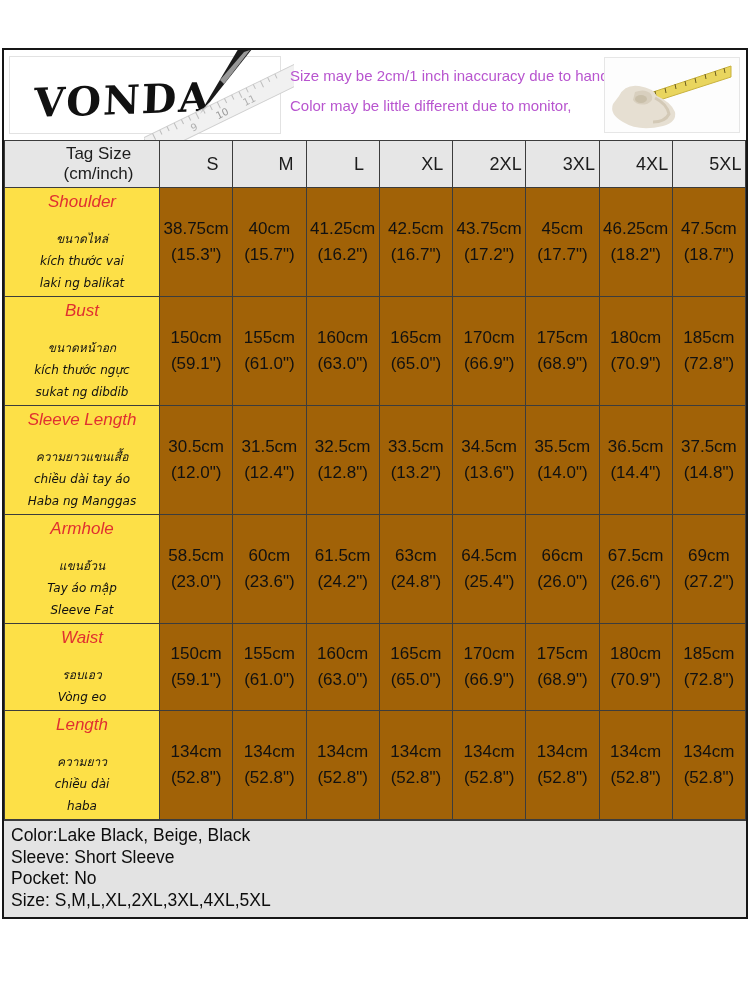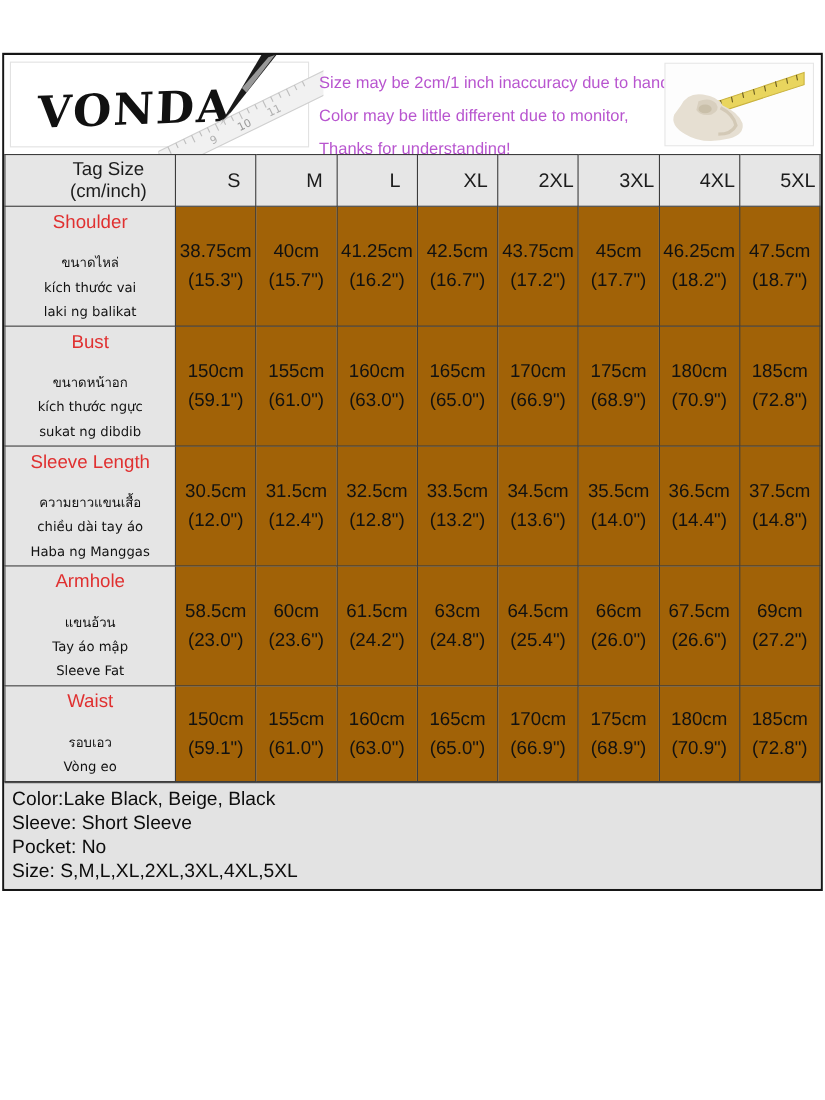--- a/index.html
+++ b/index.html
@@ -19,21 +19,21 @@
   .note-line { white-space:nowrap; }
   .hand-box { position:absolute; right:6px; top:7px; width:136px; height:76px; border:1px solid #e6e6e6; background:#fdfdfd; }
 
   
   table.size-table { width:100%; border-collapse:collapse; table-layout:fixed; background:#fff; }
   .size-table col.c-label { width:155px; }
   .size-table th, .size-table td { border:1px solid #3c3c3c; text-align:center; vertical-align:middle; padding:2px; }
   .size-table thead th { height:47px; background:#e6e6e6; font-weight:400; font-size:18px; color:#1c1c1c;padding-left:35px; }
   .size-table thead th.corner { font-size:17px; }
   .size-table tbody tr { height:87px; }
-  .size-table td.rowlabel { background:#e5e5e5; }
+  .size-table td.rowlabel { background:#fde047;font-style:italic; }
   .rl-title { font-size:17px; line-height:24px; }
   .rl-sub { font-size:12px; line-height:22px; color:#111; white-space:pre-line;
     font-family:"DejaVu Sans","Liberation Sans",sans-serif;margin-top:14px; }
   .size-table td.cell { background:#a16207; font-size:17px; line-height:26px; color:#111; white-space:pre-line; }
 
   .red { color:#e03030; }
   .purple { color:#b855cf; }
 
   
   .footer { background:#e3e3e3; border-top:1px solid #3c3c3c; padding:4px 0 6px 7px; }
@@ -77,21 +77,20 @@
           <text x="100" y="68" font-size="10" fill="#b0b0b0" font-family="DejaVu Sans">11</text>
         </g>
         <polygon points="96,-4 112,-6 66,52 58,60" fill="#1b1b1b"></polygon>
         <polygon points="66,52 58,60 56,64 62,58" fill="#c9c9c9"></polygon>
         <polygon points="100,2 106,0 80,34 76,30" fill="#ffffff" opacity="0.55"></polygon>
       </svg>
 
       <div class="notes purple">
         <div class="note-line">Size may be 2cm/1 inch inaccuracy due to hand measure,</div>
         <div class="note-line">Color may be little different due to monitor,</div>
-        <div class="note-line">Thanks for understanding!</div>
       </div>
 
       <div class="hand-box">
         <svg width="134" height="74" viewBox="0 0 134 74">
           <polygon points="30,40 126,8 126,19 33,49" fill="#e9d55e" stroke="#c9b23e" stroke-width="1"></polygon>
           <g stroke="#6b5d20" stroke-width="1">
             <line x1="40" y1="36" x2="41" y2="41"></line>
               <line x1="50" y1="33" x2="51" y2="38"></line>
             <line x1="60" y1="30" x2="61" y2="35"></line>
               <line x1="70" y1="26" x2="71" y2="31"></line>
@@ -247,20 +246,44 @@
 (65.0")</td>
           <td class="cell">170cm
 (66.9")</td>
           <td class="cell">175cm
 (68.9")</td>
           <td class="cell">180cm
 (70.9")</td>
           <td class="cell">185cm
 (72.8")</td>
         </tr>
+        <tr>
+          <td class="rowlabel">
+            <div class="rl-title red">Length</div>
+            <div class="rl-sub">ความยาว
+chiều dài
+haba</div>
+          </td>
+          <td class="cell">134cm
+(52.8")</td>
+          <td class="cell">134cm
+(52.8")</td>
+          <td class="cell">134cm
+(52.8")</td>
+          <td class="cell">134cm
+(52.8")</td>
+          <td class="cell">134cm
+(52.8")</td>
+          <td class="cell">134cm
+(52.8")</td>
+          <td class="cell">134cm
+(52.8")</td>
+          <td class="cell">134cm
+(52.8")</td>
+        </tr>
       </tbody>
     </table>
 
     <div class="footer">
       <div class="info-line">Color:Lake Black, Beige, Black</div>
       <div class="info-line">Sleeve: Short Sleeve</div>
       <div class="info-line">Pocket: No</div>
       <div class="info-line">Size: S,M,L,XL,2XL,3XL,4XL,5XL</div>
     </div>
 

